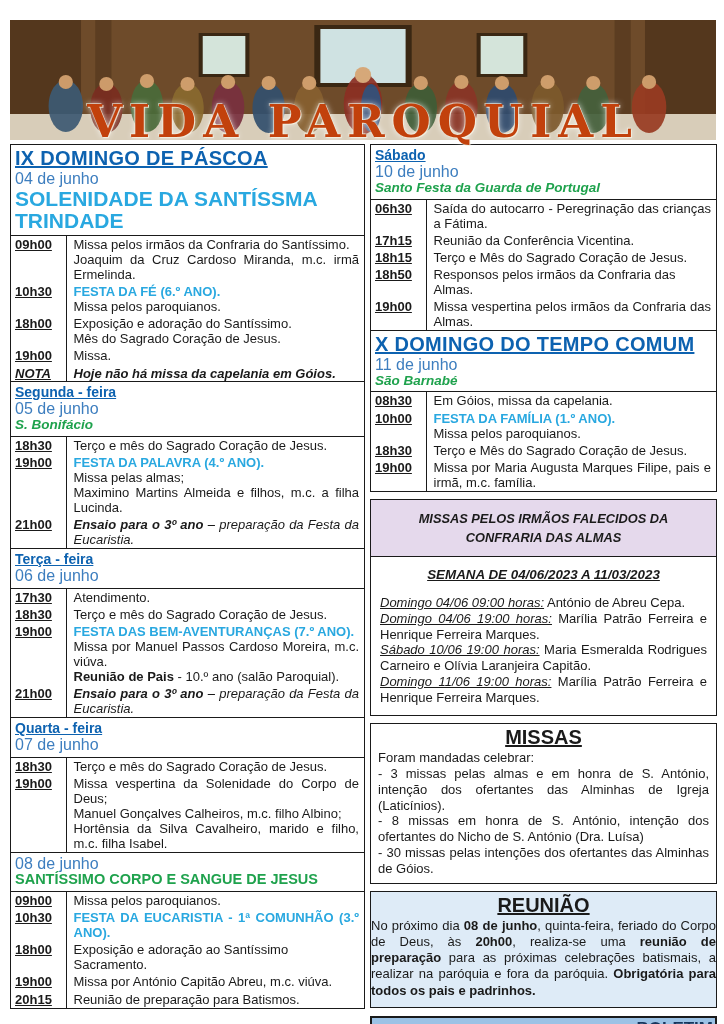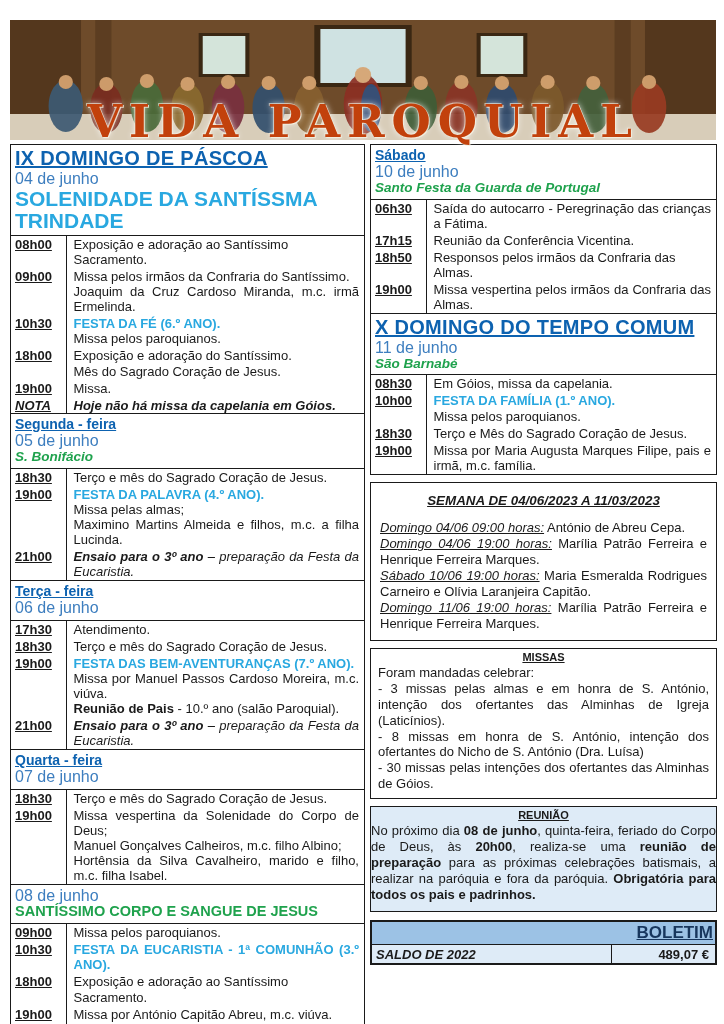--- a/index.html
+++ b/index.html
@@ -51,21 +51,21 @@
   .lead-iu{font-style:italic;text-decoration:underline;}
   
   .box{border:1.5px solid var(--ink);margin-top:7px;background:#fff;}
   .almas-header{background:var(--lavender);text-align:center;font-weight:bold;font-style:italic;
     font-size:12.8px;padding:9px 4px;border-bottom:1.5px solid var(--ink);line-height:1.5;}
   .almas-body{padding:8px 9px 9px;}
   .week-title{text-align:center;font-weight:bold;font-style:italic;text-decoration:underline;
     margin:2px 0 12px;font-size:13.4px;}
   .almas-entry{text-align:justify;line-height:1.22;}
   .missas-box{padding:2px 7px 6px;}
-  .box-title{text-align:center;font-weight:bold;text-decoration:underline;font-size:11px;margin-bottom:1px;}
+  .box-title{text-align:center;font-weight:bold;text-decoration:underline;font-size:20px;margin-bottom:1px;}
   .missas-item{text-align:justify;line-height:1.22;}
   .missas-intro{line-height:1.22;}
   .reuniao-box{background:var(--light-blue);padding:2px 0 8px;}
   .reuniao-text{text-align:justify;line-height:1.24;}
   
   .boletim{border:2px solid var(--ink);margin-top:8px;}
   .boletim-header{background:var(--boletim-header-bg);color:var(--boletim-header-text);
     text-align:right;font-weight:bold;text-decoration:underline;font-size:17px;
     padding:1px 2px;border-bottom:1.5px solid var(--ink);}
   .brow{display:flex;background:var(--light-blue);}
@@ -129,26 +129,20 @@
   <div class="columns">
     <div class="col left" id="left-col">
         <div class="sec">
           <div class="sec-header">
             <div class="sec-title big">IX DOMINGO DE PÁSCOA</div>
             <div class="sec-date">04 de junho</div>
             <div class="sec-feast f-cyan-big">SOLENIDADE DA SANTÍSSMA TRINDADE</div>
           </div>
           <div class="rows">
             <div class="event">
-              <div class="time-cell"><span class="time-text">08h00</span></div>
-              <div class="desc-cell">
-                <div class="dline"><span>Exposição e adoração ao Santíssimo Sacramento.</span></div>
-              </div>
-            </div>
-            <div class="event">
               <div class="time-cell"><span class="time-text">09h00</span></div>
               <div class="desc-cell">
                 <div class="dline"><span>Missa pelos irmãos da Confraria do Santíssimo.</span></div>
                 <div class="dline just"><span>Joaquim da Cruz Cardoso Miranda, m.c. irmã Ermelinda.</span></div>
               </div>
             </div>
             <div class="event">
               <div class="time-cell"><span class="time-text">10h30</span></div>
               <div class="desc-cell">
                 <div class="dline"><span class="c-feast">FESTA DA FÉ (6.º ANO).</span></div>
@@ -316,20 +310,26 @@
                   <div class="dline just"><span>Saída do autocarro - Peregrinação das crianças a Fátima.</span></div>
                 </div>
               </div>
               <div class="event">
                 <div class="time-cell"><span class="time-text">17h15</span></div>
                 <div class="desc-cell">
                   <div class="dline"><span>Reunião da Conferência Vicentina.</span></div>
                 </div>
               </div>
               <div class="event">
+                <div class="time-cell"><span class="time-text">18h15</span></div>
+                <div class="desc-cell">
+                  <div class="dline"><span>Terço e Mês do Sagrado Coração de Jesus.</span></div>
+                </div>
+              </div>
+              <div class="event">
                 <div class="time-cell"><span class="time-text">18h50</span></div>
                 <div class="desc-cell">
                   <div class="dline"><span>Responsos pelos irmãos da Confraria das Almas.</span></div>
                 </div>
               </div>
               <div class="event">
                 <div class="time-cell"><span class="time-text">19h00</span></div>
                 <div class="desc-cell">
                   <div class="dline just"><span>Missa vespertina pelos irmãos da Confraria das Almas.</span></div>
                 </div>
@@ -366,20 +366,24 @@
                 <div class="time-cell"><span class="time-text">19h00</span></div>
                 <div class="desc-cell">
                   <div class="dline just"><span>Missa por Maria Augusta Marques Filipe, pais e irmã, m.c. família.</span></div>
                 </div>
               </div>
             </div>
           </div>
         </div>
 
       <div class="box">
+        <div class="almas-header">
+          <div>MISSAS PELOS IRMÃOS FALECIDOS DA</div>
+          <div>CONFRARIA DAS ALMAS</div>
+        </div>
         <div class="almas-body">
           <div class="week-title">SEMANA DE 04/06/2023 A 11/03/2023</div>
           <div id="almas-entries">
               <div class="almas-entry just"><span class="lead-iu">Domingo 04/06 09:00 horas:</span><span> António de Abreu Cepa.</span></div>
               <div class="almas-entry just"><span class="lead-iu">Domingo 04/06 19:00 horas:</span><span> Marília Patrão Ferreira e Henrique Ferreira Marques.</span></div>
               <div class="almas-entry just"><span class="lead-iu">Sábado 10/06 19:00 horas:</span><span> Maria Esmeralda Rodrigues Carneiro e Olívia Laranjeira Capitão.</span></div>
               <div class="almas-entry just"><span class="lead-iu">Domingo 11/06 19:00 horas:</span><span> Marília Patrão Ferreira e Henrique Ferreira Marques.</span></div>
             </div>
         </div>
       </div>

